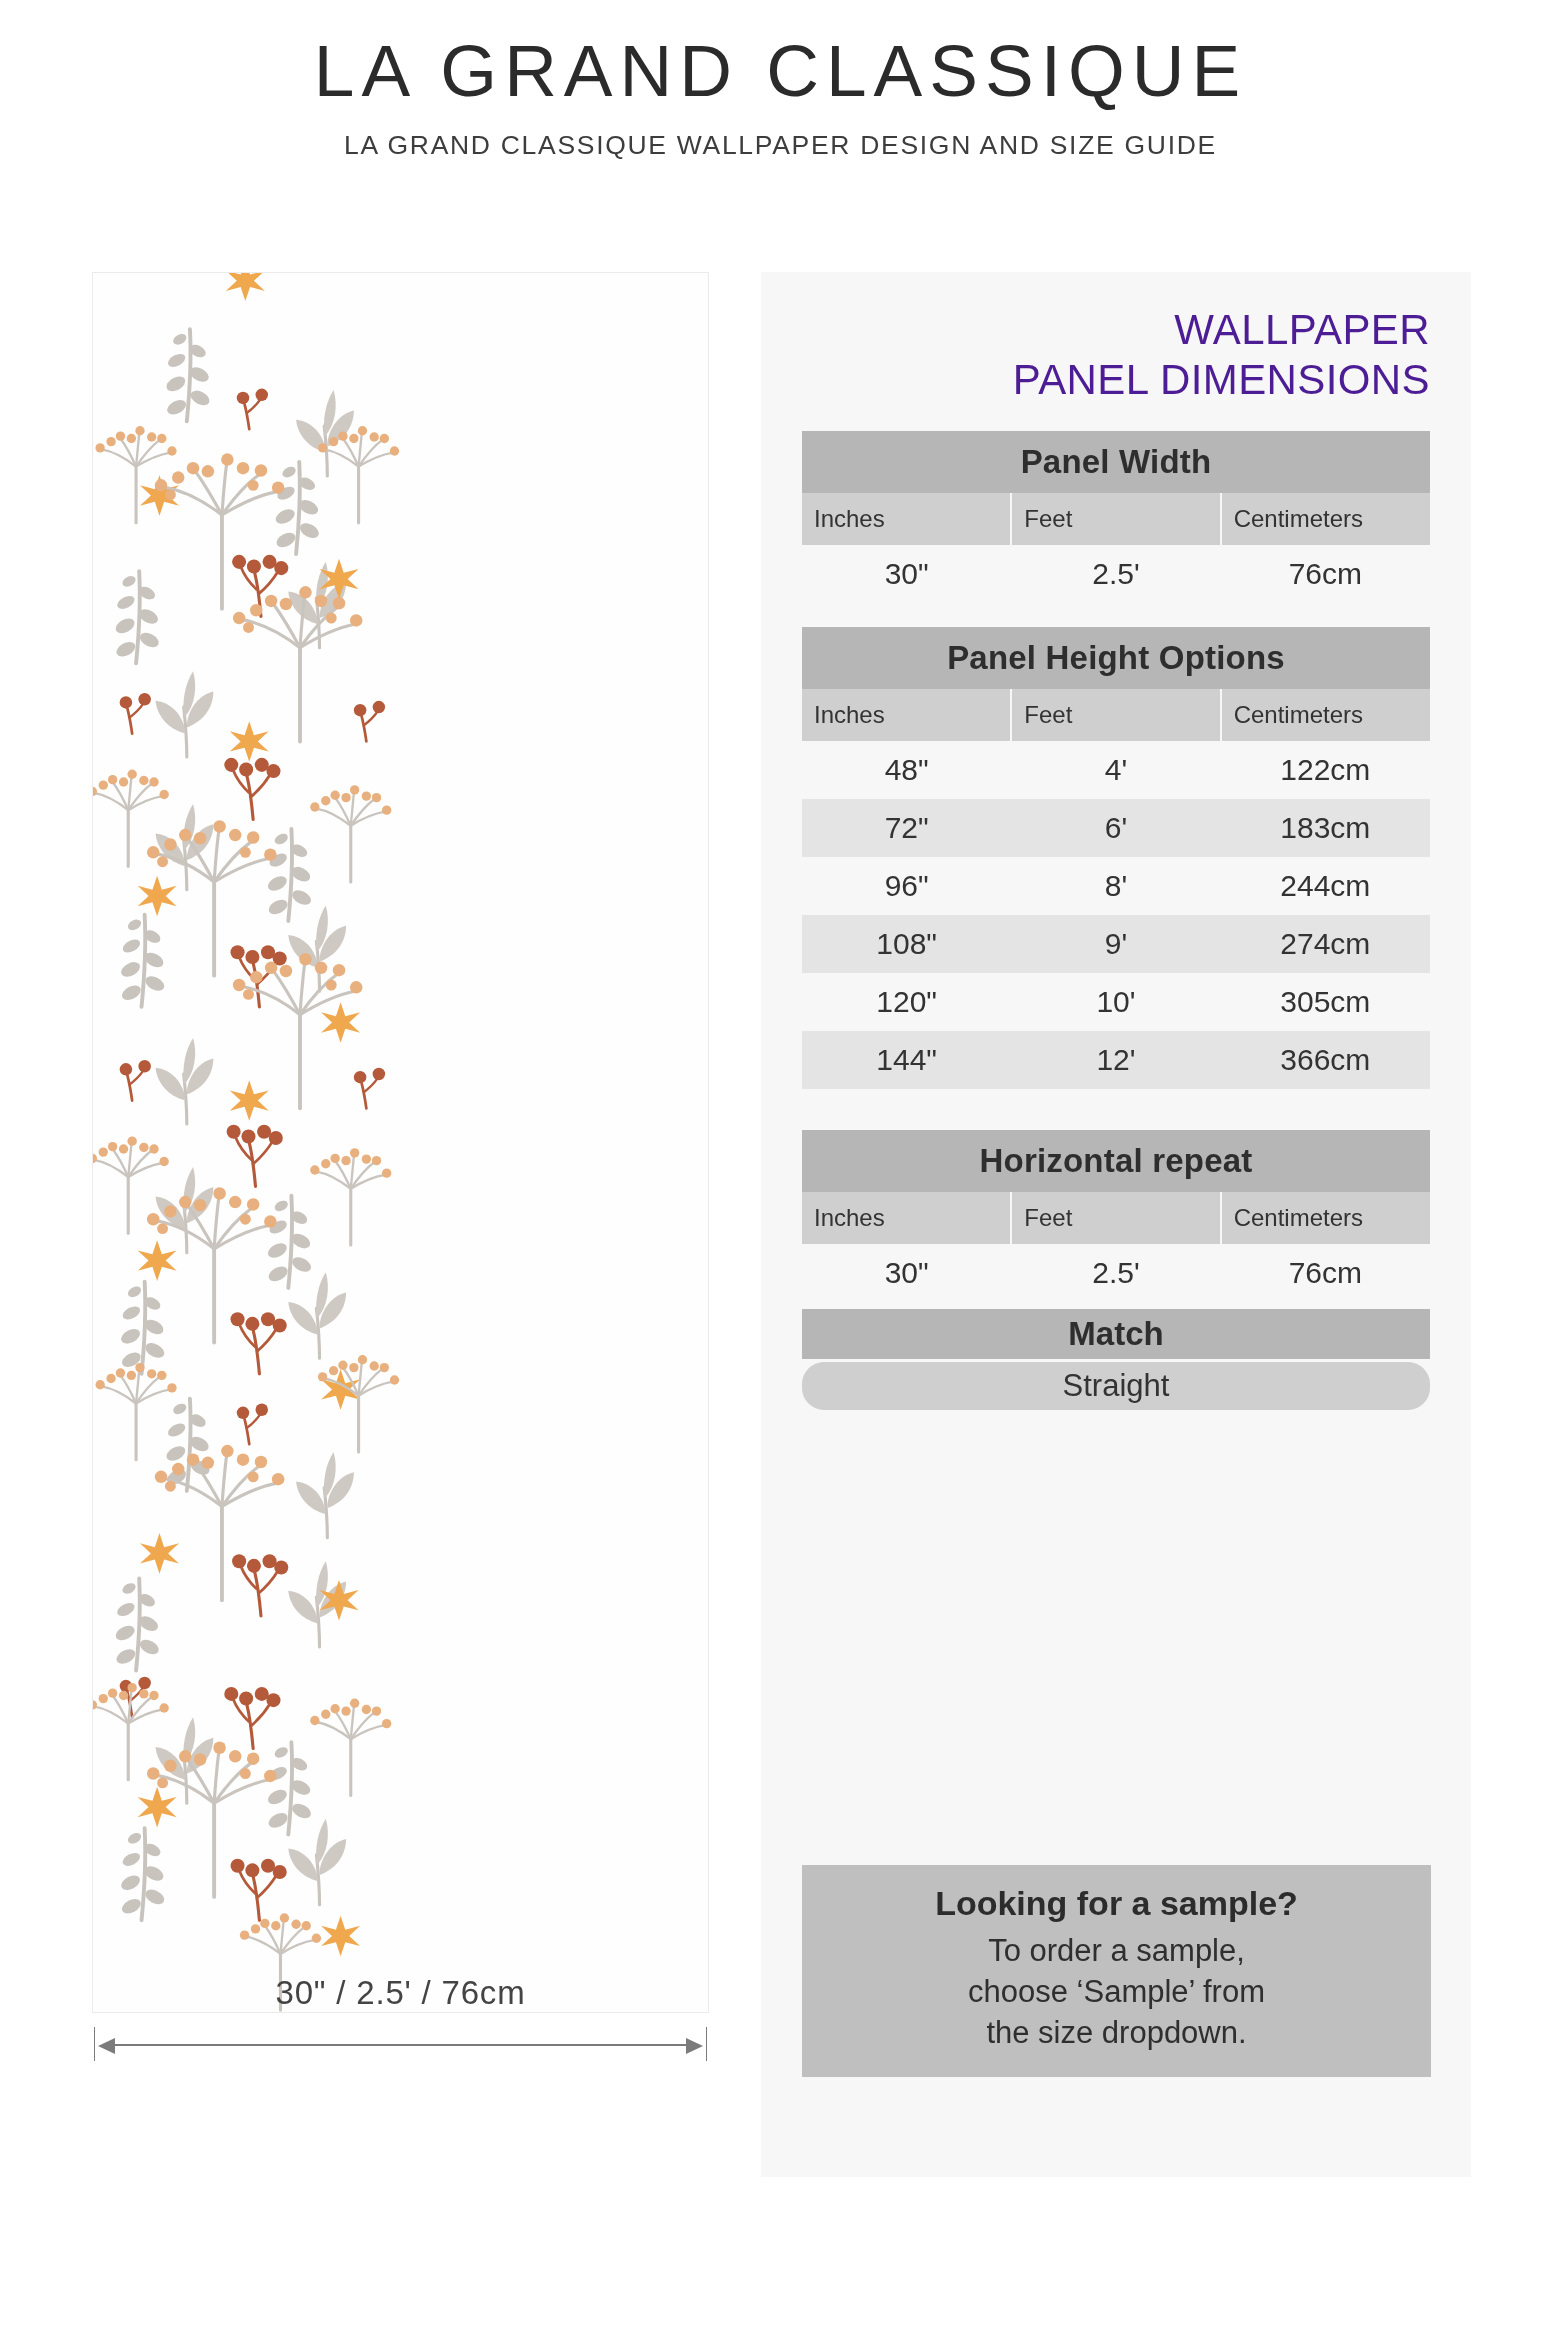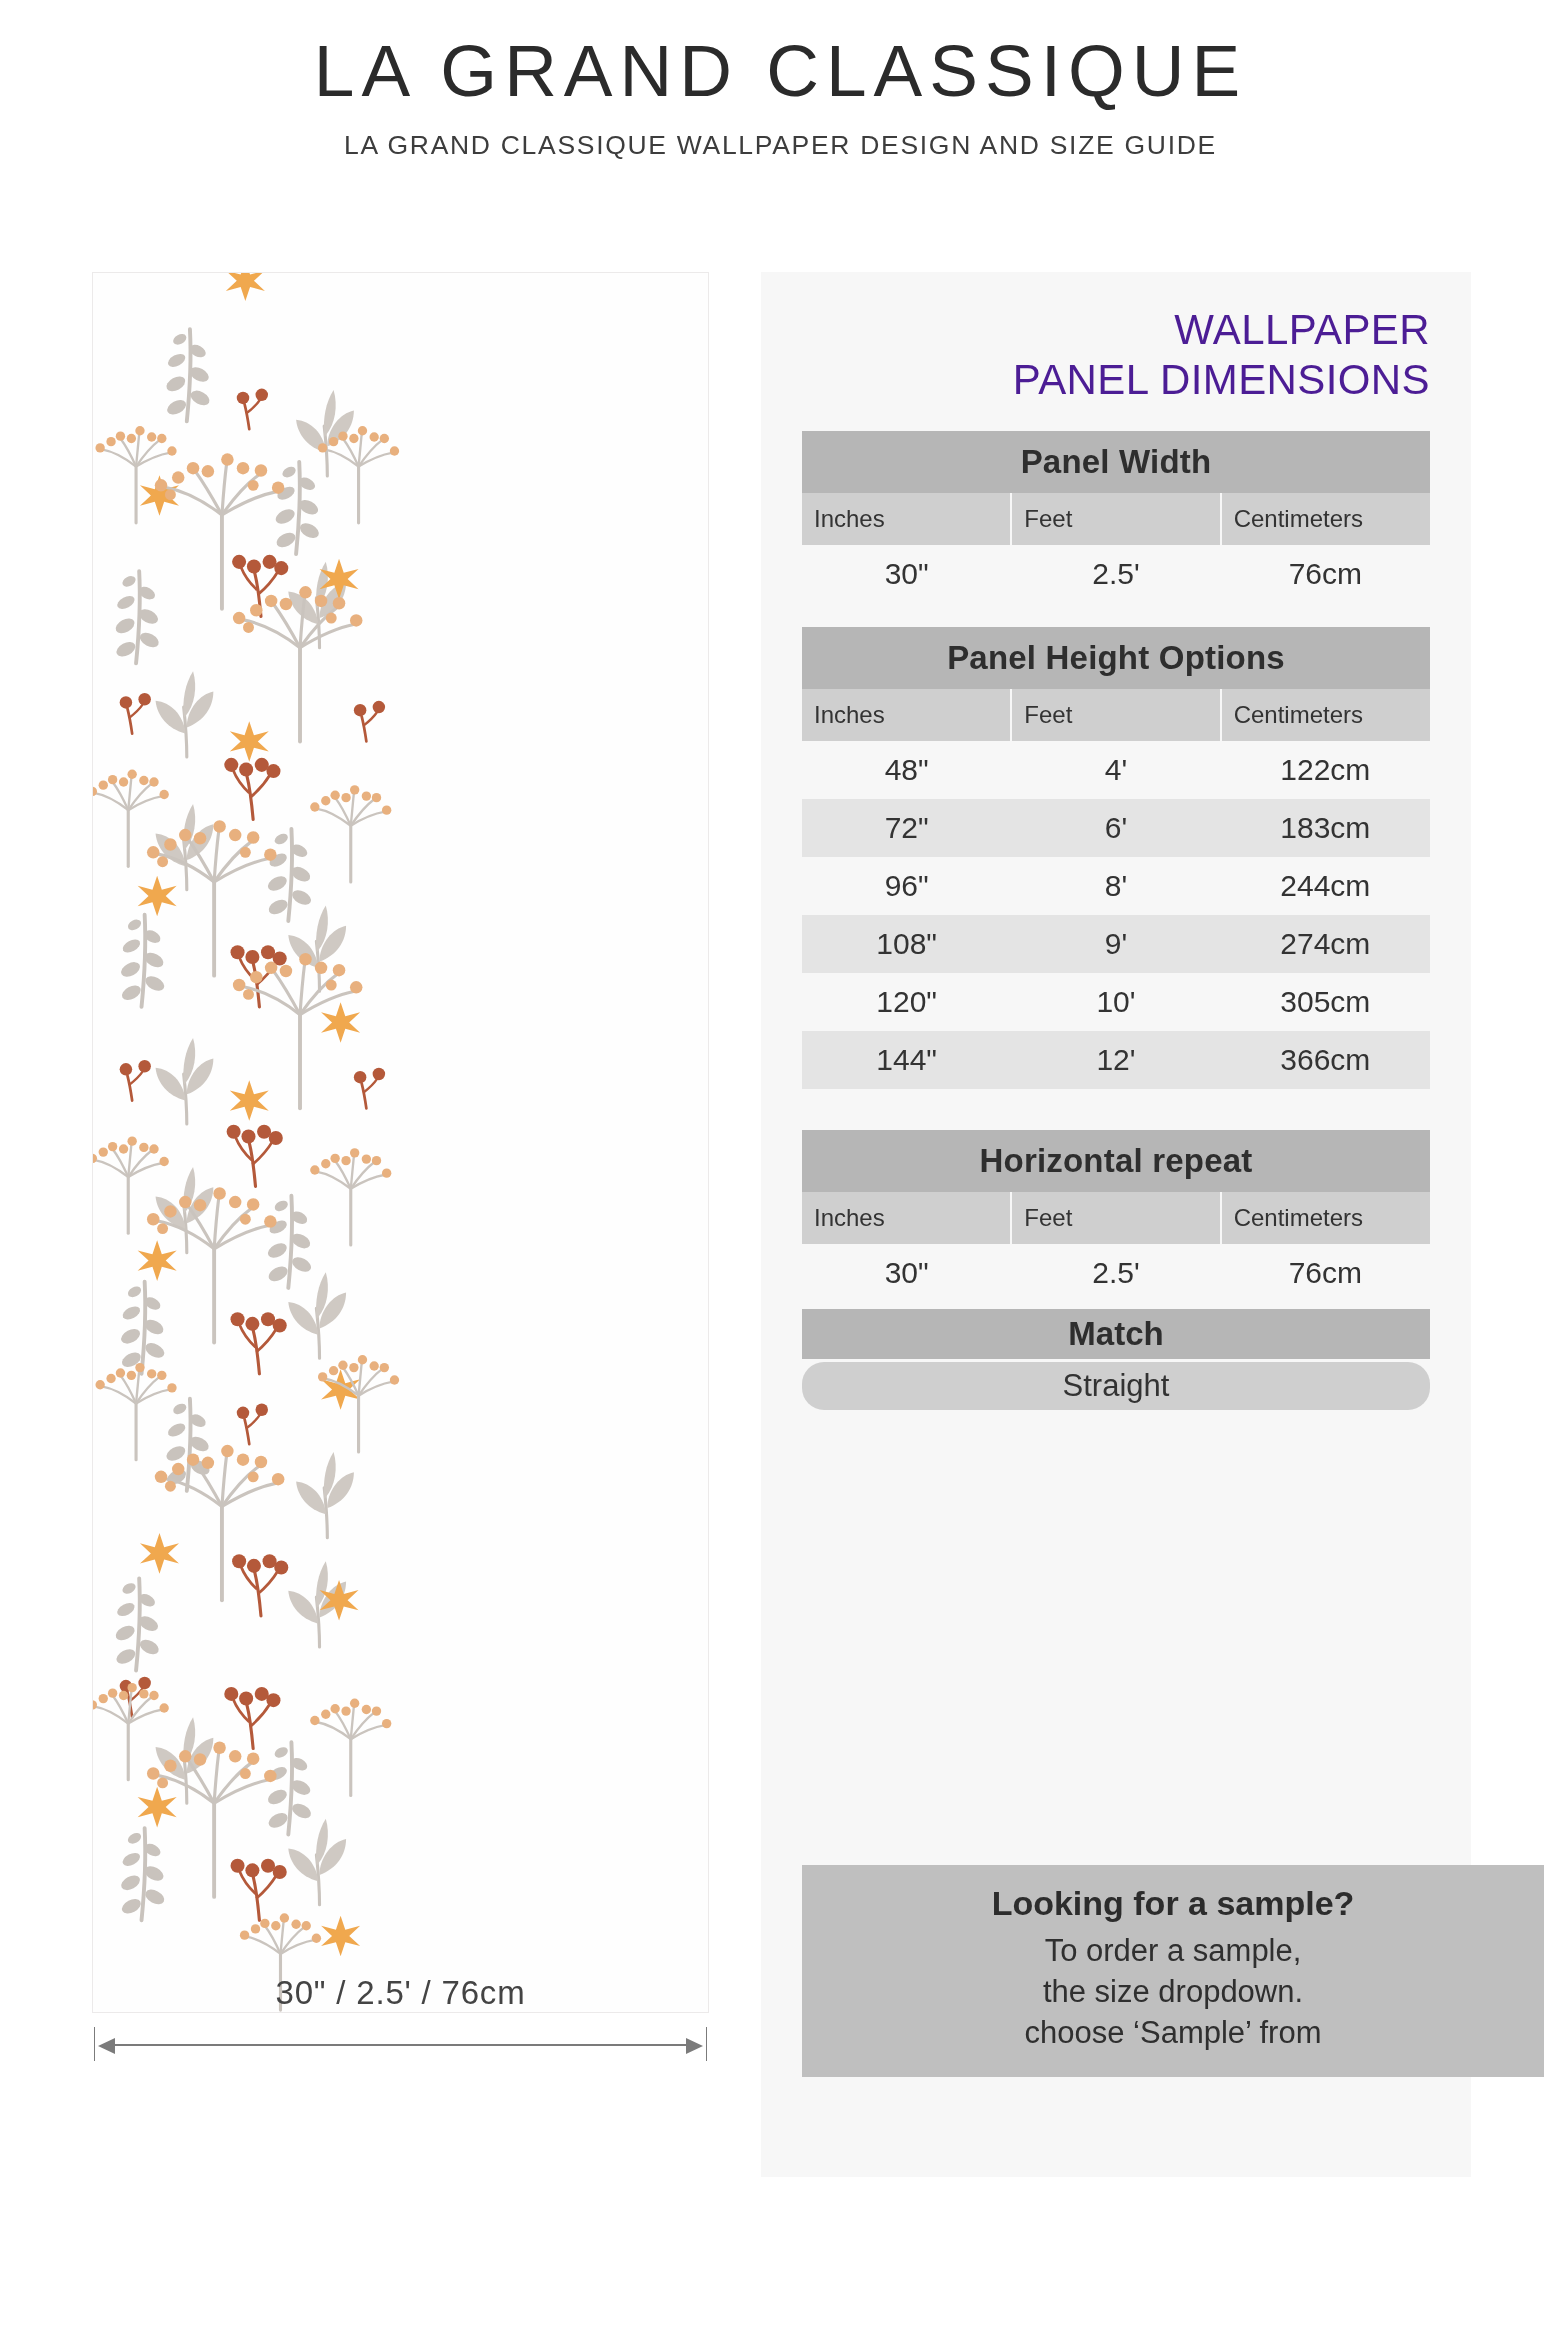--- a/index.html
+++ b/index.html
@@ -160,21 +160,21 @@
     height:48px;
     line-height:48px;
     margin-top:3.1px;
     border-radius:22px;
   }
 
   
   .sample-box {
     position:absolute;
     left:41px; bottom:100px;
-    width:742px;
+    width:629px;
     background:#bfbfbf;
     padding:19px 15.6px 23.4px 15.6px;
     text-align:center;
   }
   .sample-title {
     font-size:34px;
     font-weight:700;
     color:#2c2c2c;
     margin-bottom:7.8px;
   }
@@ -457,19 +457,19 @@
         </table>
 
       <div class="match-bar">Match</div>
       <div class="match-val">Straight</div>
 
     </div>
 
     <div class="sample-box">
       <div class="sample-title">Looking for a sample?</div>
       <div class="sample-text">To order a sample,</div>
+      <div class="sample-text">choose ‘Sample’ from</div>
       <div class="sample-text">the size dropdown.</div>
-      <div class="sample-text">choose ‘Sample’ from</div>
     </div>
   </div>
 
 </div>
 
 
 </body></html>

